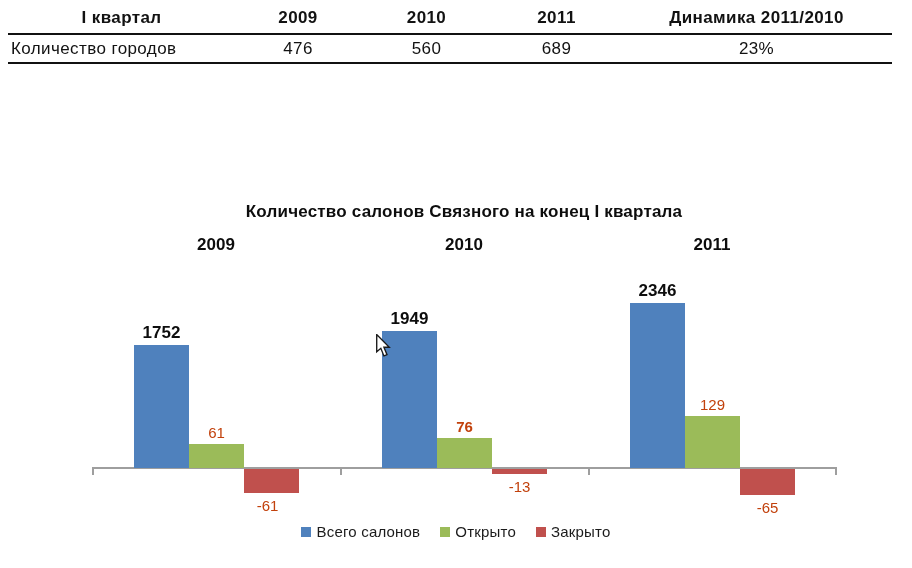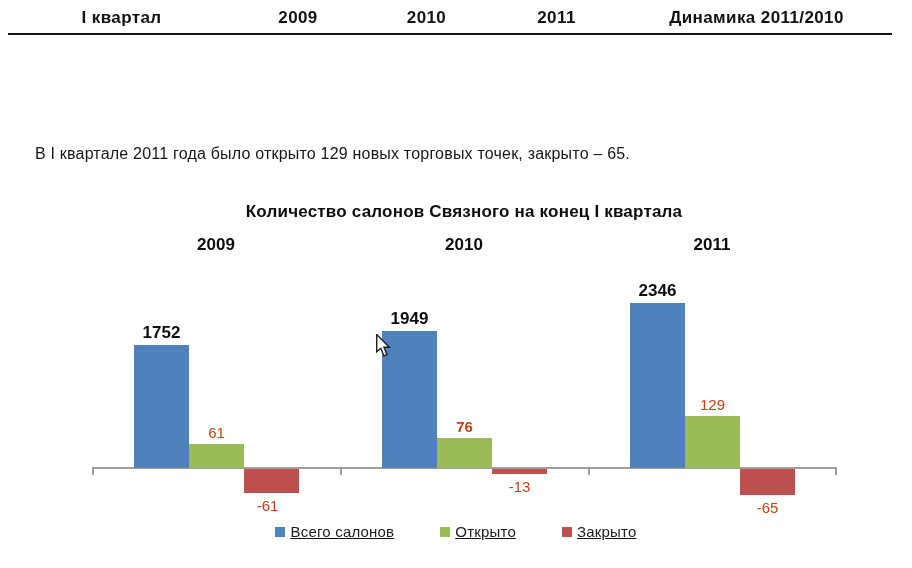--- a/index.html
+++ b/index.html
@@ -32,21 +32,21 @@
   }
   .axis-line{position:absolute;background:#9e9e9e;}
   .tick{position:absolute;width:2px;height:6px;background:#9e9e9e;}
   .bar{position:absolute;}
   .bar-label{position:absolute;text-align:center;white-space:nowrap;color:#0d0d0d;}
   .bar-label.primary{font-size:17px;font-weight:bold;}
   .bar-label.secondary{font-size:15px;font-weight:normal;color:#c2410c;}
   
   .legend{
     position:absolute;left:0;top:523px;width:912px;
-    display:flex;justify-content:center;align-items:center;gap:46px;text-decoration:underline;
+    display:flex;justify-content:center;align-items:center;gap:20px;
   }
   .legend-item{display:flex;align-items:center;gap:5px;font-size:15px;color:#1b1b1b;letter-spacing:0.2px;}
   .legend-swatch{width:10px;height:10px;display:inline-block;}
   
   .cursor{position:absolute;left:375px;top:334px;width:16px;height:24px;}
 </style>
 </head>
 <body>
 
 <div id="page">
@@ -62,24 +62,30 @@
     <thead>
       <tr>
         <th>I квартал</th>
         <th>2009</th>
         <th>2010</th>
         <th>2011</th>
         <th>Динамика 2011/2010</th>
       </tr>
     </thead>
     <tbody>
+      <tr>
+        <td class="rowlabel">Количество городов</td>
+        <td>476</td>
+        <td>560</td>
+        <td>689</td>
+        <td>23%</td>
+      </tr>
     </tbody>
   </table>
 
-  <div class="note">В I квартале 2011 года было открыто 129 новых торговых точек, закрыто – 65.</div>
 
   <div>
     <div class="chart-title">Количество салонов Связного на конец I квартала</div>
     <div id="chart-area">
         <div class="axis-line" style="left: 92px; top: 467px; width: 745px; height: 2px;"></div>
         <div class="tick" style="left: 92px; top: 469px;"></div>
         <div class="tick" style="left: 340px; top: 469px;"></div>
         <div class="tick" style="left: 588px; top: 469px;"></div>
         <div class="tick" style="left: 835px; top: 469px;"></div>
         <div class="cat-label" style="left: 92px; width: 248px;">2009</div>

